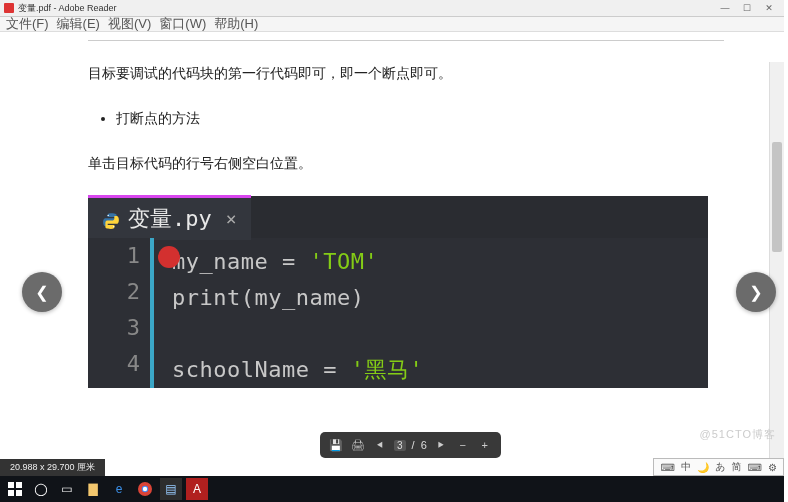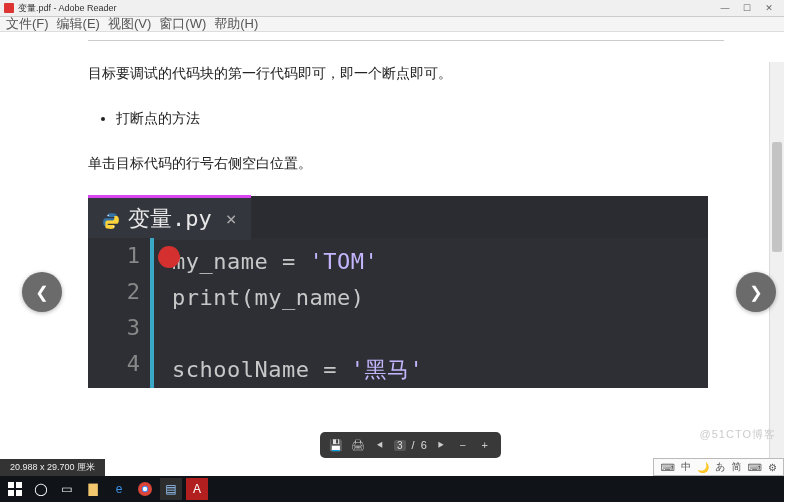--- a/index.html
+++ b/index.html
@@ -19,21 +19,21 @@
   .editor{margin-top:4px;background:#2d2f35;color:#ddd;font-family:Consolas,monospace;position:relative;width:620px}
   .tabrow{display:flex;align-items:center;background:#2a2c31;padding:0;height:42px}
   .tab{display:flex;align-items:center;gap:8px;padding:0 14px;height:42px;background:#33363d;color:#e8e8e8;font-size:22px;border-top:3px solid #d946ef}
   .pyicon{width:18px;height:18px;display:inline-block}
   .tabclose{color:#aaa;margin-left:6px;font-size:18px}
   .codebody{display:flex}
   .gutter{width:52px;text-align:right;padding-right:10px;color:#888;font-size:22px;background:#2d2f35;border-right:4px solid #3ba7c7}
   .lines{padding-left:18px;font-size:22px;line-height:36px;padding-top:6px;letter-spacing:0.5px}
   .gline{height:36px;line-height:36px;position:relative}
   .bp{position:absolute;right:-40px;top:8px;width:22px;height:22px;background:#d3302f;border-radius:50%}
-  .str{color:#c4b5fd}
+  .str{color:#84cc16}
   .kw{color:#c8c8c8}
   .id{color:#c8c8c8}
   .navbtn{position:absolute;width:40px;height:40px;border-radius:50%;background:#6b6b6b;color:#fff;display:flex;align-items:center;justify-content:center;font-size:16px;top:240px;box-shadow:0 1px 4px rgba(0,0,0,0.3)}
   .navbtn.left{left:22px}
   .navbtn.right{right:8px}
   .floatbar{position:absolute;left:320px;bottom:44px;height:26px;background:rgba(40,40,40,0.92);border-radius:5px;display:flex;align-items:center;padding:0 8px;gap:6px;color:#ddd;font-size:11px}
   .fbtn{width:16px;height:16px;display:flex;align-items:center;justify-content:center;color:#ccc}
   .pgbox{background:#555;padding:0 3px;border-radius:2px;font-size:10px}
   .status{position:absolute;left:0;bottom:26px;background:#333;color:#eee;font-size:9px;padding:2px 10px}
   .sysbar{position:absolute;right:0;bottom:26px;height:16px;border:1px solid #bbb;background:#fafafa;display:flex;align-items:center;gap:6px;padding:0 6px;font-size:10px;color:#555}

